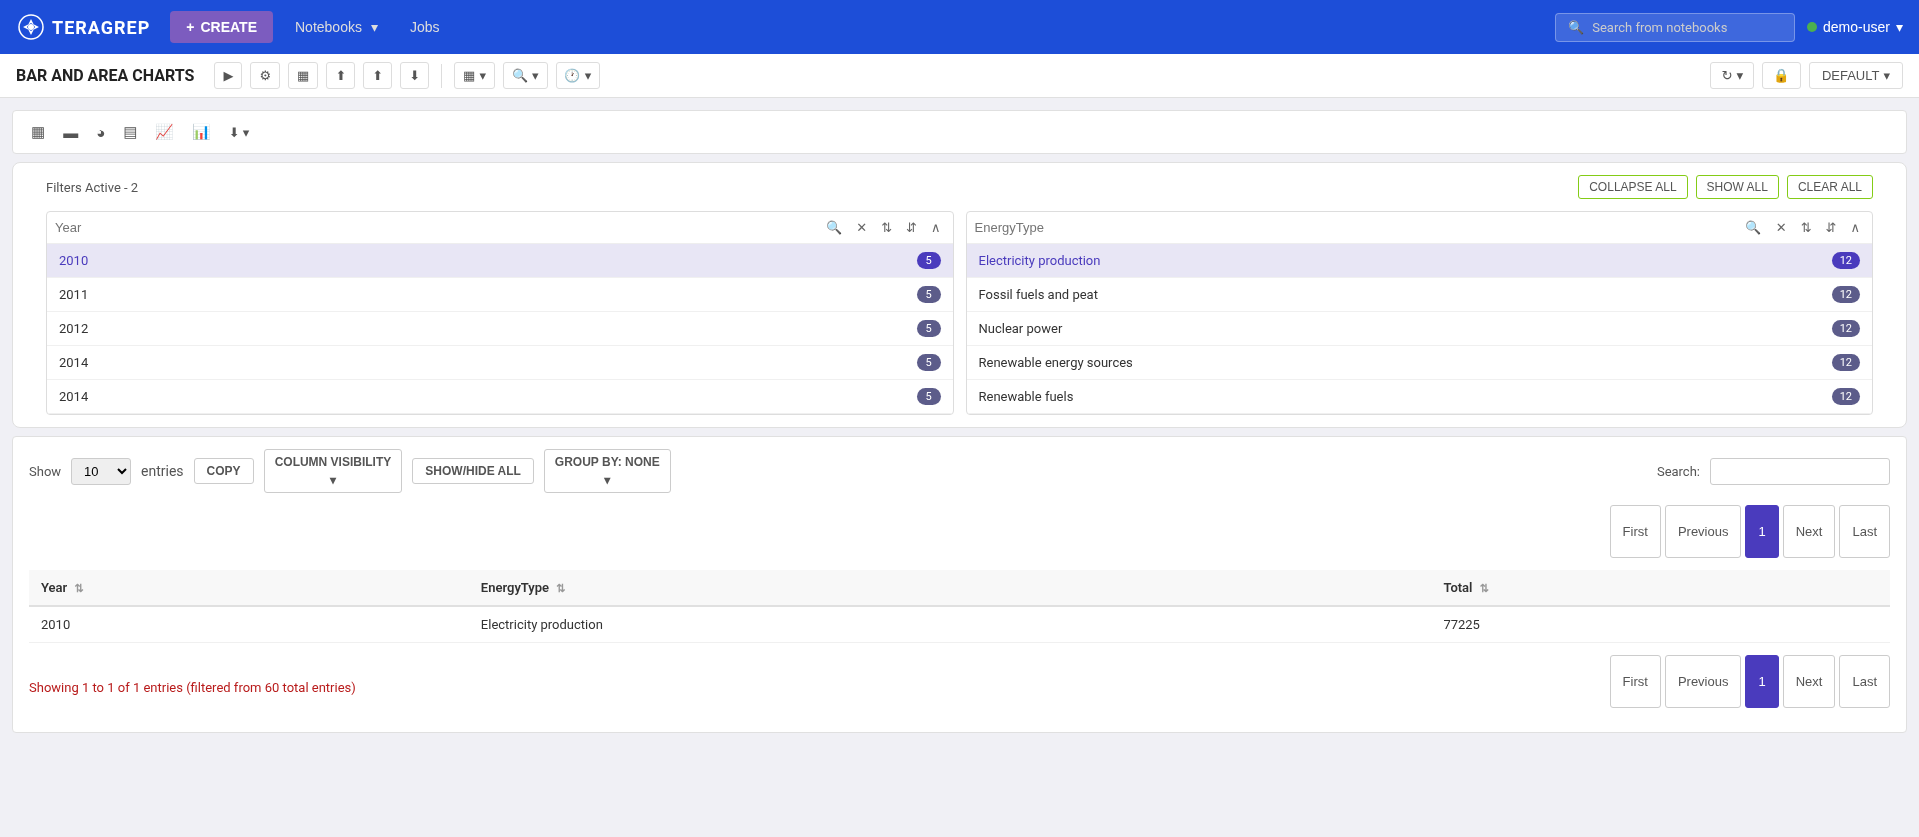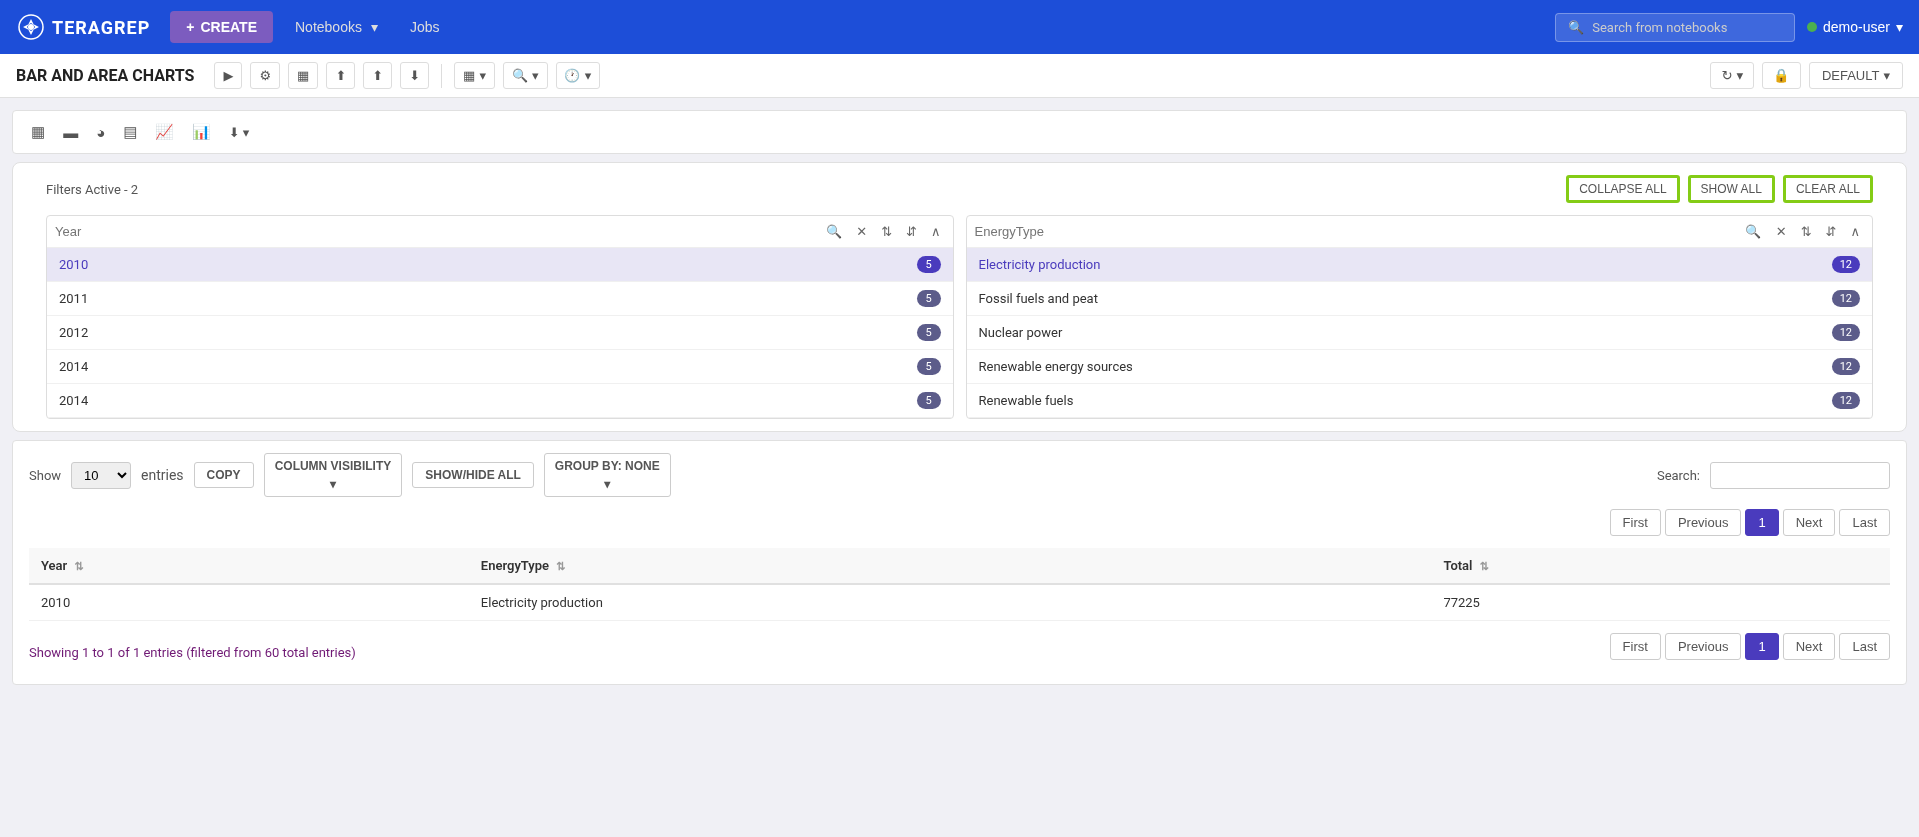--- a/index.html
+++ b/index.html
@@ -193,21 +193,21 @@
     }
     .filter-header {
       display: flex;
       align-items: center;
       margin-bottom: 12px;
     }
     .filter-title { font-size: 13px; color: #555; flex: 1; }
     .filter-actions { display: flex; gap: 8px; }
     .filter-action-btn {
       background: white;
-      border: 3px solid #84cc16;
+      border: 1px solid #84cc16;
       border-radius: 3px;
       padding: 4px 10px;
       font-size: 12px;
       cursor: pointer;
       color: #555;
     }
 
     
     .filter-columns {
       display: flex;
@@ -330,21 +330,21 @@
       display: flex;
       gap: 4px;
       align-items: center;
       justify-content: flex-end;
       margin-bottom: 12px;
     }
     .page-btn {
       background: white;
       border: 1px solid #ccc;
       border-radius: 3px;
-      padding: 5px 12px;
+      padding: 18px 12px;
       font-size: 13px;
       cursor: pointer;
       color: #555;
     }
     .page-btn.active {
       background: #4a3bbd;
       color: white;
       border-color: #4a3bbd;
     }
 
@@ -373,21 +373,21 @@
     .data-table td {
       padding: 10px 12px;
       font-size: 13px;
       border-bottom: 1px solid #f0f0f0;
     }
     .table-footer {
       display: flex;
       align-items: center;
       justify-content: space-between;
     }
-    .table-info { font-size: 13px; color: #701a75; }
+    .table-info { font-size: 13px; color: #b91c1c; }
   </style>
 </head>
 <body>
 
 <div class="topnav">
   <div class="logo">
     <svg class="logo-icon" viewBox="0 0 30 30" fill="none" xmlns="http://www.w3.org/2000/svg">
       <circle cx="15" cy="15" r="12" stroke="white" stroke-width="1.5"></circle>
       <path d="M15 7 L18 13 L15 11 L12 13 Z" fill="white"></path>
       <path d="M15 23 L12 17 L15 19 L18 17 Z" fill="white"></path>

